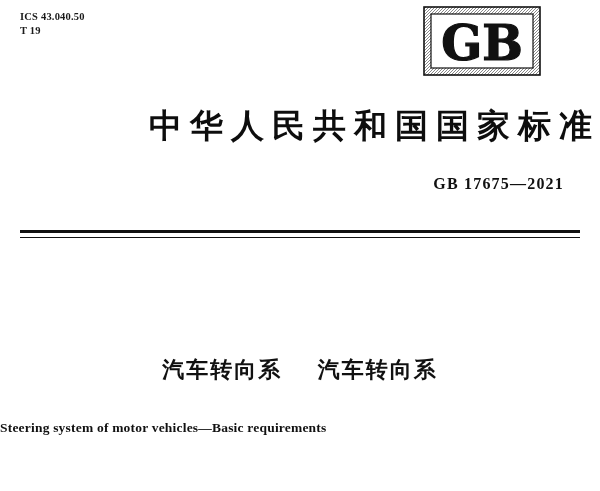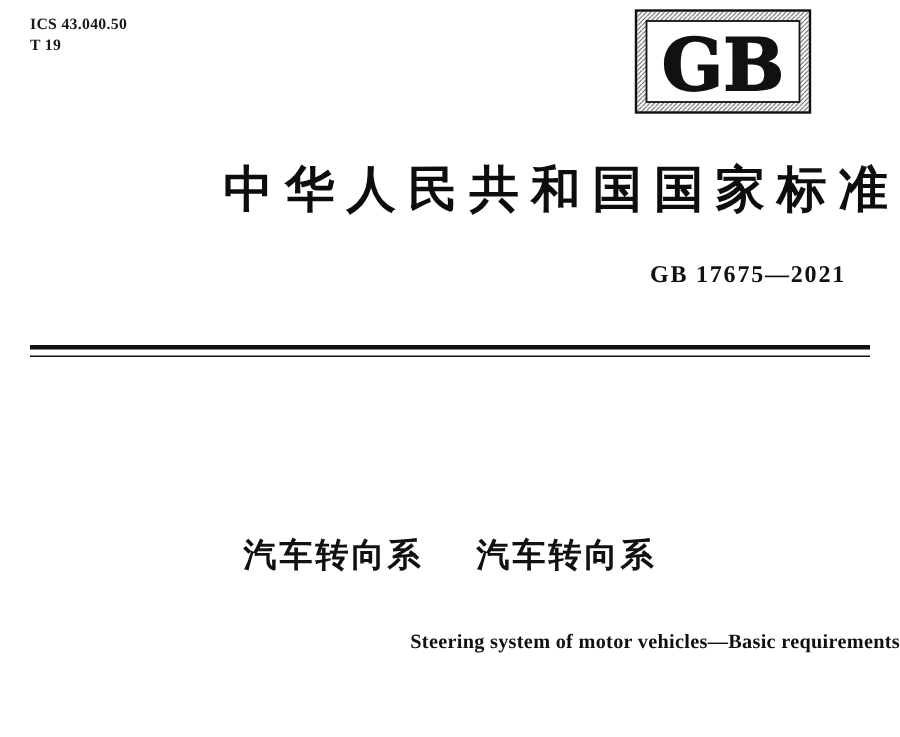--- a/index.html
+++ b/index.html
@@ -115,28 +115,27 @@
   .subject-cn .gap {
     display: inline-block;
     width: 16px;
   }
   
   .subject-en {
     position: absolute;
     left: 0;
     right: 0;
     top: 420px;
-    text-align: right;
+    text-align: left;
     font-family: "Liberation Serif", serif;
     font-weight: bold;
     font-size: 13.5px;
     letter-spacing: 0.2px;
     color: #111;
     white-space: nowrap;
-    padding-left: 32px;
   }
 </style>
 </head>
 <body>
 
 <div class="page">
 
   <div class="ics-block">
     <div class="ics-line">ICS 43.040.50</div>
     <div class="ics-line">T 19</div>

